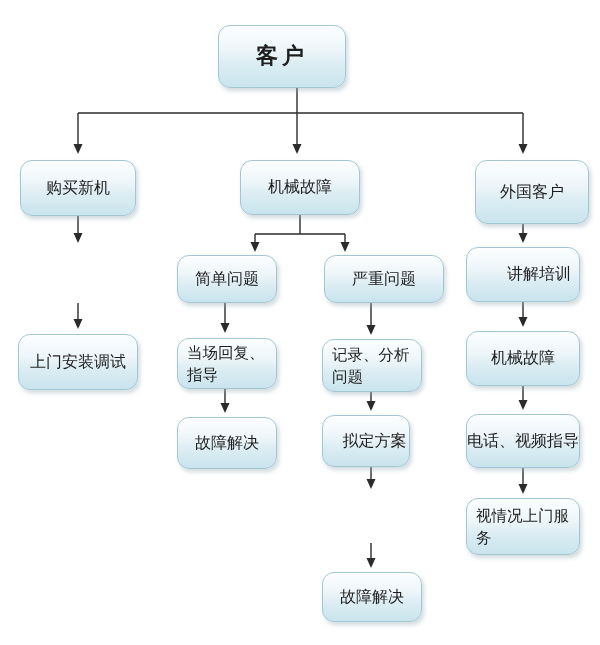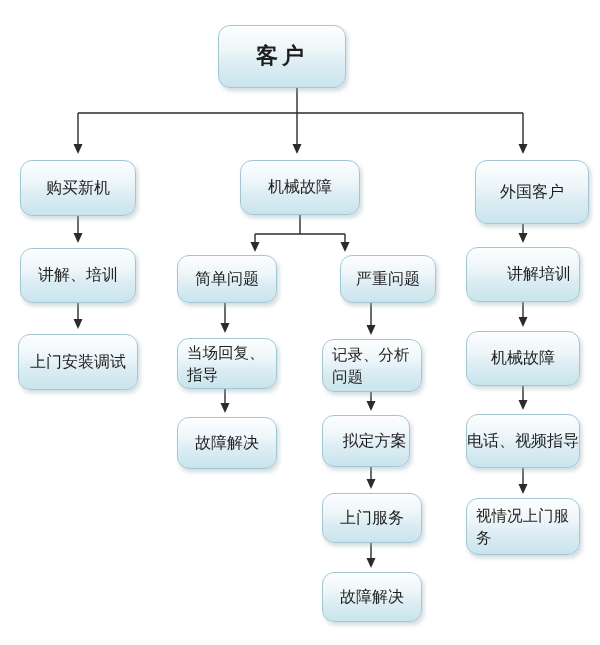--- a/index.html
+++ b/index.html
@@ -36,21 +36,21 @@
     word-break: break-all;
   }
   
   #n-customer           { left: 218px; top: 25px;  width: 128px; height: 63px; }
   #n-buy-new-machine    { left: 20px;  top: 160px; width: 116px; height: 56px; }
   #n-mechanical-failure { left: 240px; top: 160px; width: 120px; height: 55px; }
   #n-foreign-customer   { left: 466px; top: 160px; width: 114px; height: 64px; margin-left: 9px; }
   #n-explain-training   { left: 20px;  top: 248px; width: 116px; height: 55px; }
   #n-onsite-install     { left: 18px;  top: 334px; width: 120px; height: 56px; }
   #n-simple-problem     { left: 177px; top: 255px; width: 100px; height: 48px; }
-  #n-serious-problem    { left: 340px; top: 255px; width: 96px; height: 48px; }
+  #n-serious-problem    { left: 324px; top: 255px; width: 120px; height: 48px; }
   #n-onspot-reply       { left: 177px; top: 338px; width: 100px; height: 51px; }
   #n-fault-resolved-1   { left: 177px; top: 417px; width: 100px; height: 52px; }
   #n-record-analyze     { left: 322px; top: 339px; width: 100px; height: 53px; }
   #n-draft-plan         { left: 322px; top: 415px; width: 88px; height: 52px; padding-left: 17px; }
   #n-onsite-service     { left: 322px; top: 493px; width: 100px; height: 50px; }
   #n-fault-resolved-2   { left: 322px; top: 572px; width: 100px; height: 50px; }
   #n-explain-training-2 { left: 466px; top: 247px; width: 114px; height: 55px; padding-left: 32px; }
   #n-mech-failure-2     { left: 466px; top: 331px; width: 114px; height: 55px; }
   #n-phone-video-guide  { left: 466px; top: 414px; width: 114px; height: 54px; }
   #n-onsite-as-needed   { left: 466px; top: 498px; width: 114px; height: 57px; }
@@ -98,37 +98,35 @@
   </svg>
 
   <div id="n-customer" class="node title">客户</div>
 
   <div id="n-buy-new-machine" class="node">购买新机</div>
 
   <div id="n-mechanical-failure" class="node">机械故障</div>
 
   <div id="n-foreign-customer" class="node">外国客户</div>
 
-  <div id="n-explain-training" class="node">讲解、培训</div>
 
   <div id="n-onsite-install" class="node">上门安装调试</div>
 
   <div id="n-simple-problem" class="node">简单问题</div>
 
   <div id="n-serious-problem" class="node">严重问题</div>
 
   <div id="n-onspot-reply" class="node wrap">当场回复、指导</div>
 
   <div id="n-fault-resolved-1" class="node">故障解决</div>
 
   <div id="n-record-analyze" class="node wrap">记录、分析问题</div>
 
   <div id="n-draft-plan" class="node">拟定方案</div>
 
-  <div id="n-onsite-service" class="node">上门服务</div>
 
   <div id="n-fault-resolved-2" class="node">故障解决</div>
 
   <div id="n-explain-training-2" class="node">讲解培训</div>
 
   <div id="n-mech-failure-2" class="node">机械故障</div>
 
   <div id="n-phone-video-guide" class="node">电话、视频指导</div>
 
   <div id="n-onsite-as-needed" class="node wrap">视情况上门服务</div>

